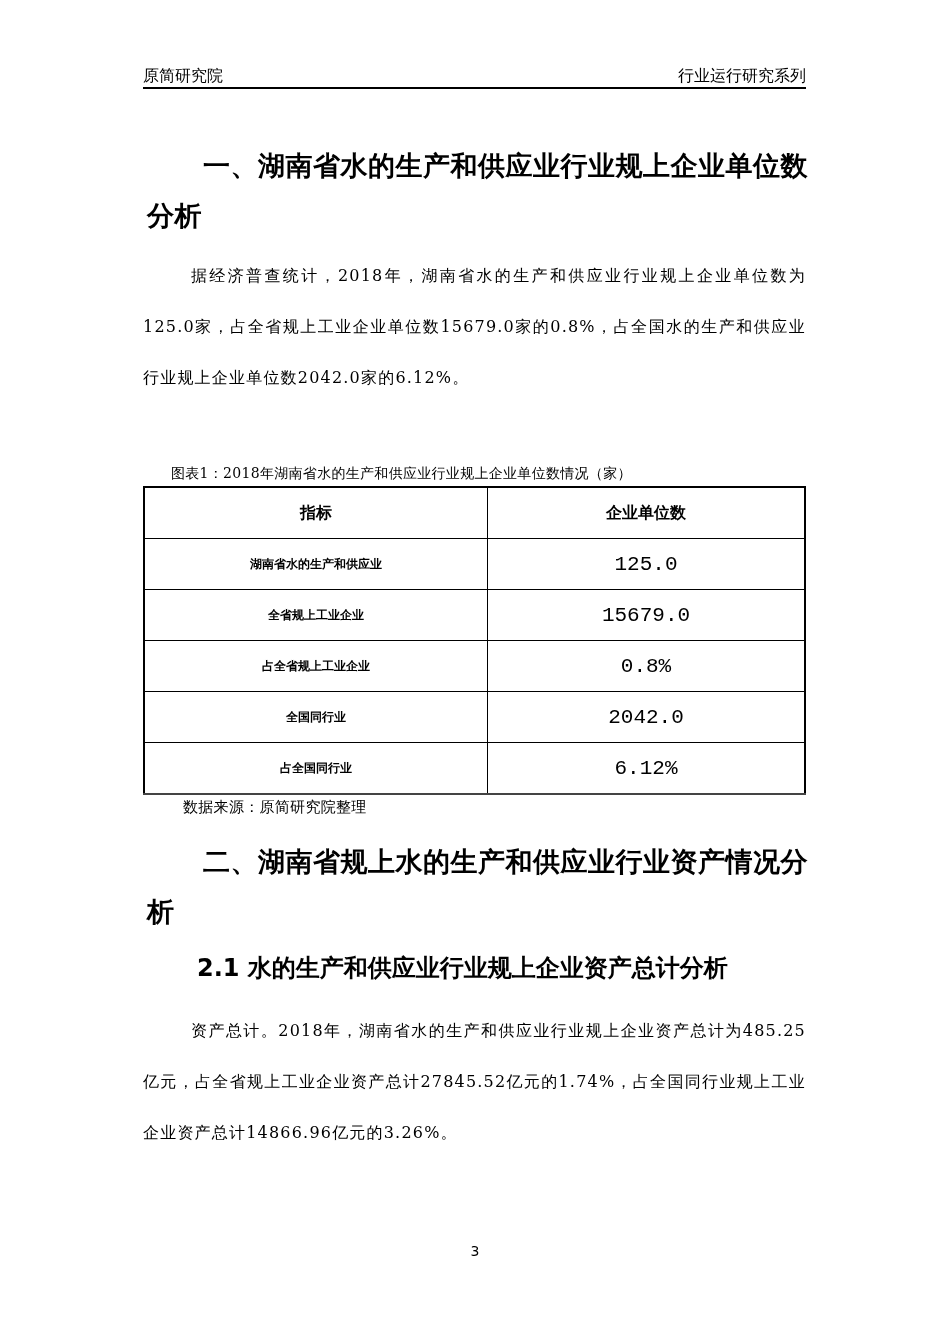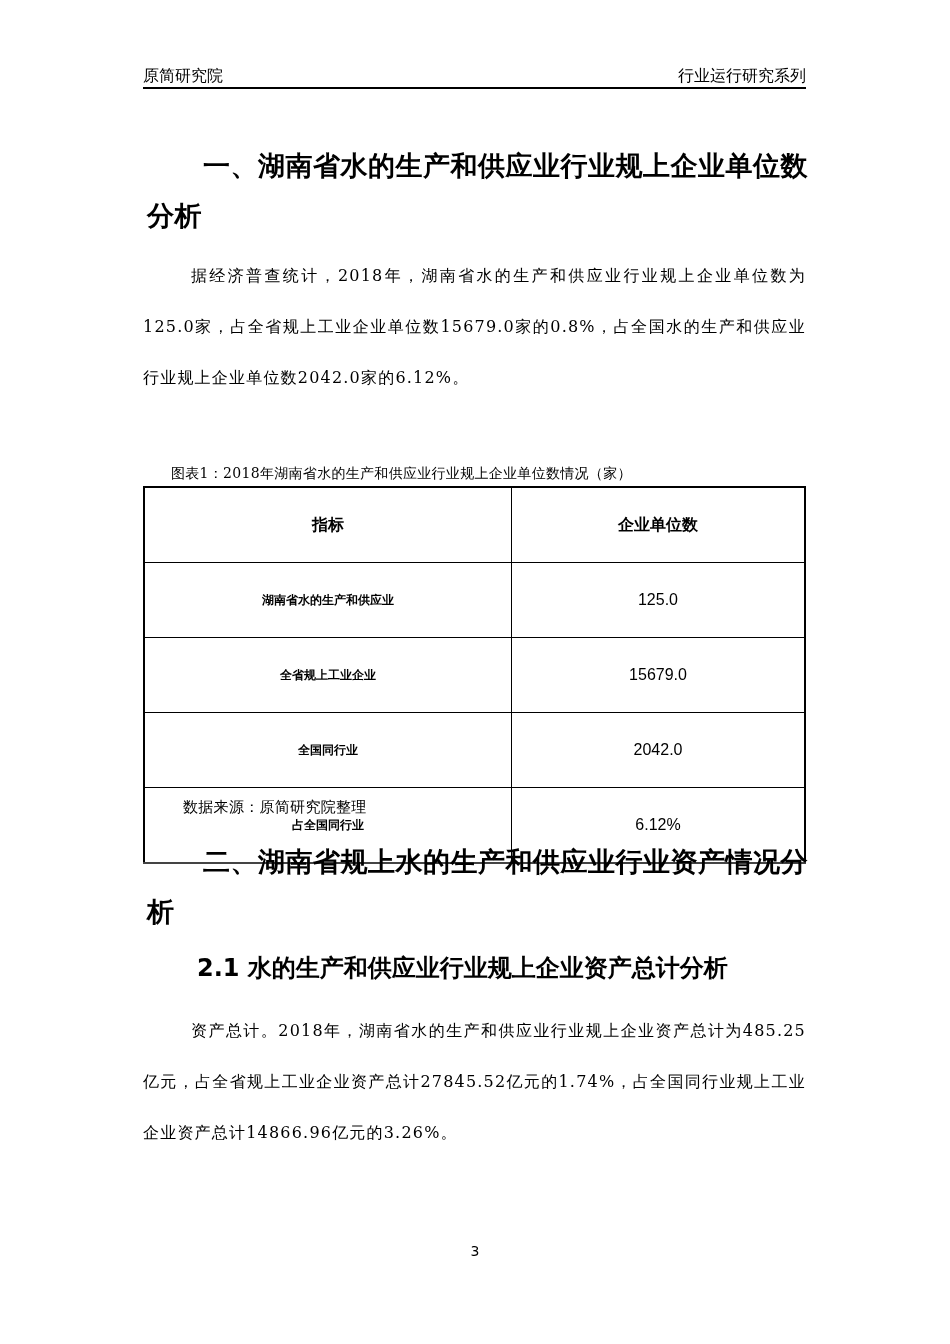--- a/index.html
+++ b/index.html
@@ -14,24 +14,24 @@
   .h1 { position: absolute; left: 143px; width: 663px; font-family: "DejaVu Sans", "Liberation Sans", sans-serif;
         font-weight: bold; font-size: 27px; line-height: 50px; margin: 4px; text-indent: 56px; letter-spacing: 0.5px; }
   .h2 { position: absolute; left: 197px; font-family: "DejaVu Sans", "Liberation Sans", sans-serif;
         font-weight: bold; font-size: 24px; line-height: 30px; margin: 0; }
   .para { position: absolute; left: 143px; width: 663px; font-size: 16px; line-height: 51px;
           margin: 0; text-indent: 48px; letter-spacing: 1.2px; text-align: justify; }
   .caption { position: absolute; left: 171px; top: 462px; font-size: 14px; line-height: 22px; letter-spacing: 0.3px; }
   .source { position: absolute; left: 183px; top: 796px; font-size: 15px; line-height: 22px; letter-spacing: 0.3px; }
 
   table.data { position: absolute; left: 143px; top: 486px; width: 663px; border-collapse: collapse; }
-  table.data td, table.data th { border: 1px solid #000; height: 50px; padding: 12px; text-align: center; vertical-align: middle; }
+  table.data td, table.data th { border: 1px solid #000; height: 50px; padding: 0; text-align: center; vertical-align: middle; }
   table.data th { font-family: "DejaVu Sans", "Liberation Sans", sans-serif; font-weight: bold; font-size: 16px; }
   table.data td.label { font-family: "DejaVu Sans", "Liberation Sans", sans-serif; font-weight: bold; font-size: 12px; }
-  table.data td.value { font-family: Liberation Sans, sans-serif; font-size: 16px; }
+  table.data td.value { font-family: Liberation Mono, monospace; font-size: 21px; }
   table.data .col1 { width: 342px; }
   table.data tr:first-child th { border-top: 2px solid #000; }
   table.data td:first-child, table.data th:first-child { border-left: 2px solid #000; }
   table.data td:last-child, table.data th:last-child { border-right: 2px solid #000; }
   table.data tr:last-child td { border-bottom: 2px solid #444; }
 
   .page-number { position: absolute; left: 0; width: 950px; top: 1243px; text-align: center;
                  font-family: "DejaVu Sans", "Liberation Sans", sans-serif; font-size: 14px; }
 </style>
 </head>
@@ -57,20 +57,24 @@
   </tr>
   <tr>
     <td class="label">湖南省水的生产和供应业</td>
     <td class="value">125.0</td>
   </tr>
   <tr>
     <td class="label">全省规上工业企业</td>
     <td class="value">15679.0</td>
   </tr>
   <tr>
+    <td class="label">占全省规上工业企业</td>
+    <td class="value">0.8%</td>
+  </tr>
+  <tr>
     <td class="label">全国同行业</td>
     <td class="value">2042.0</td>
   </tr>
   <tr>
     <td class="label">占全国同行业</td>
     <td class="value">6.12%</td>
   </tr>
 </tbody>
   </table>
 

